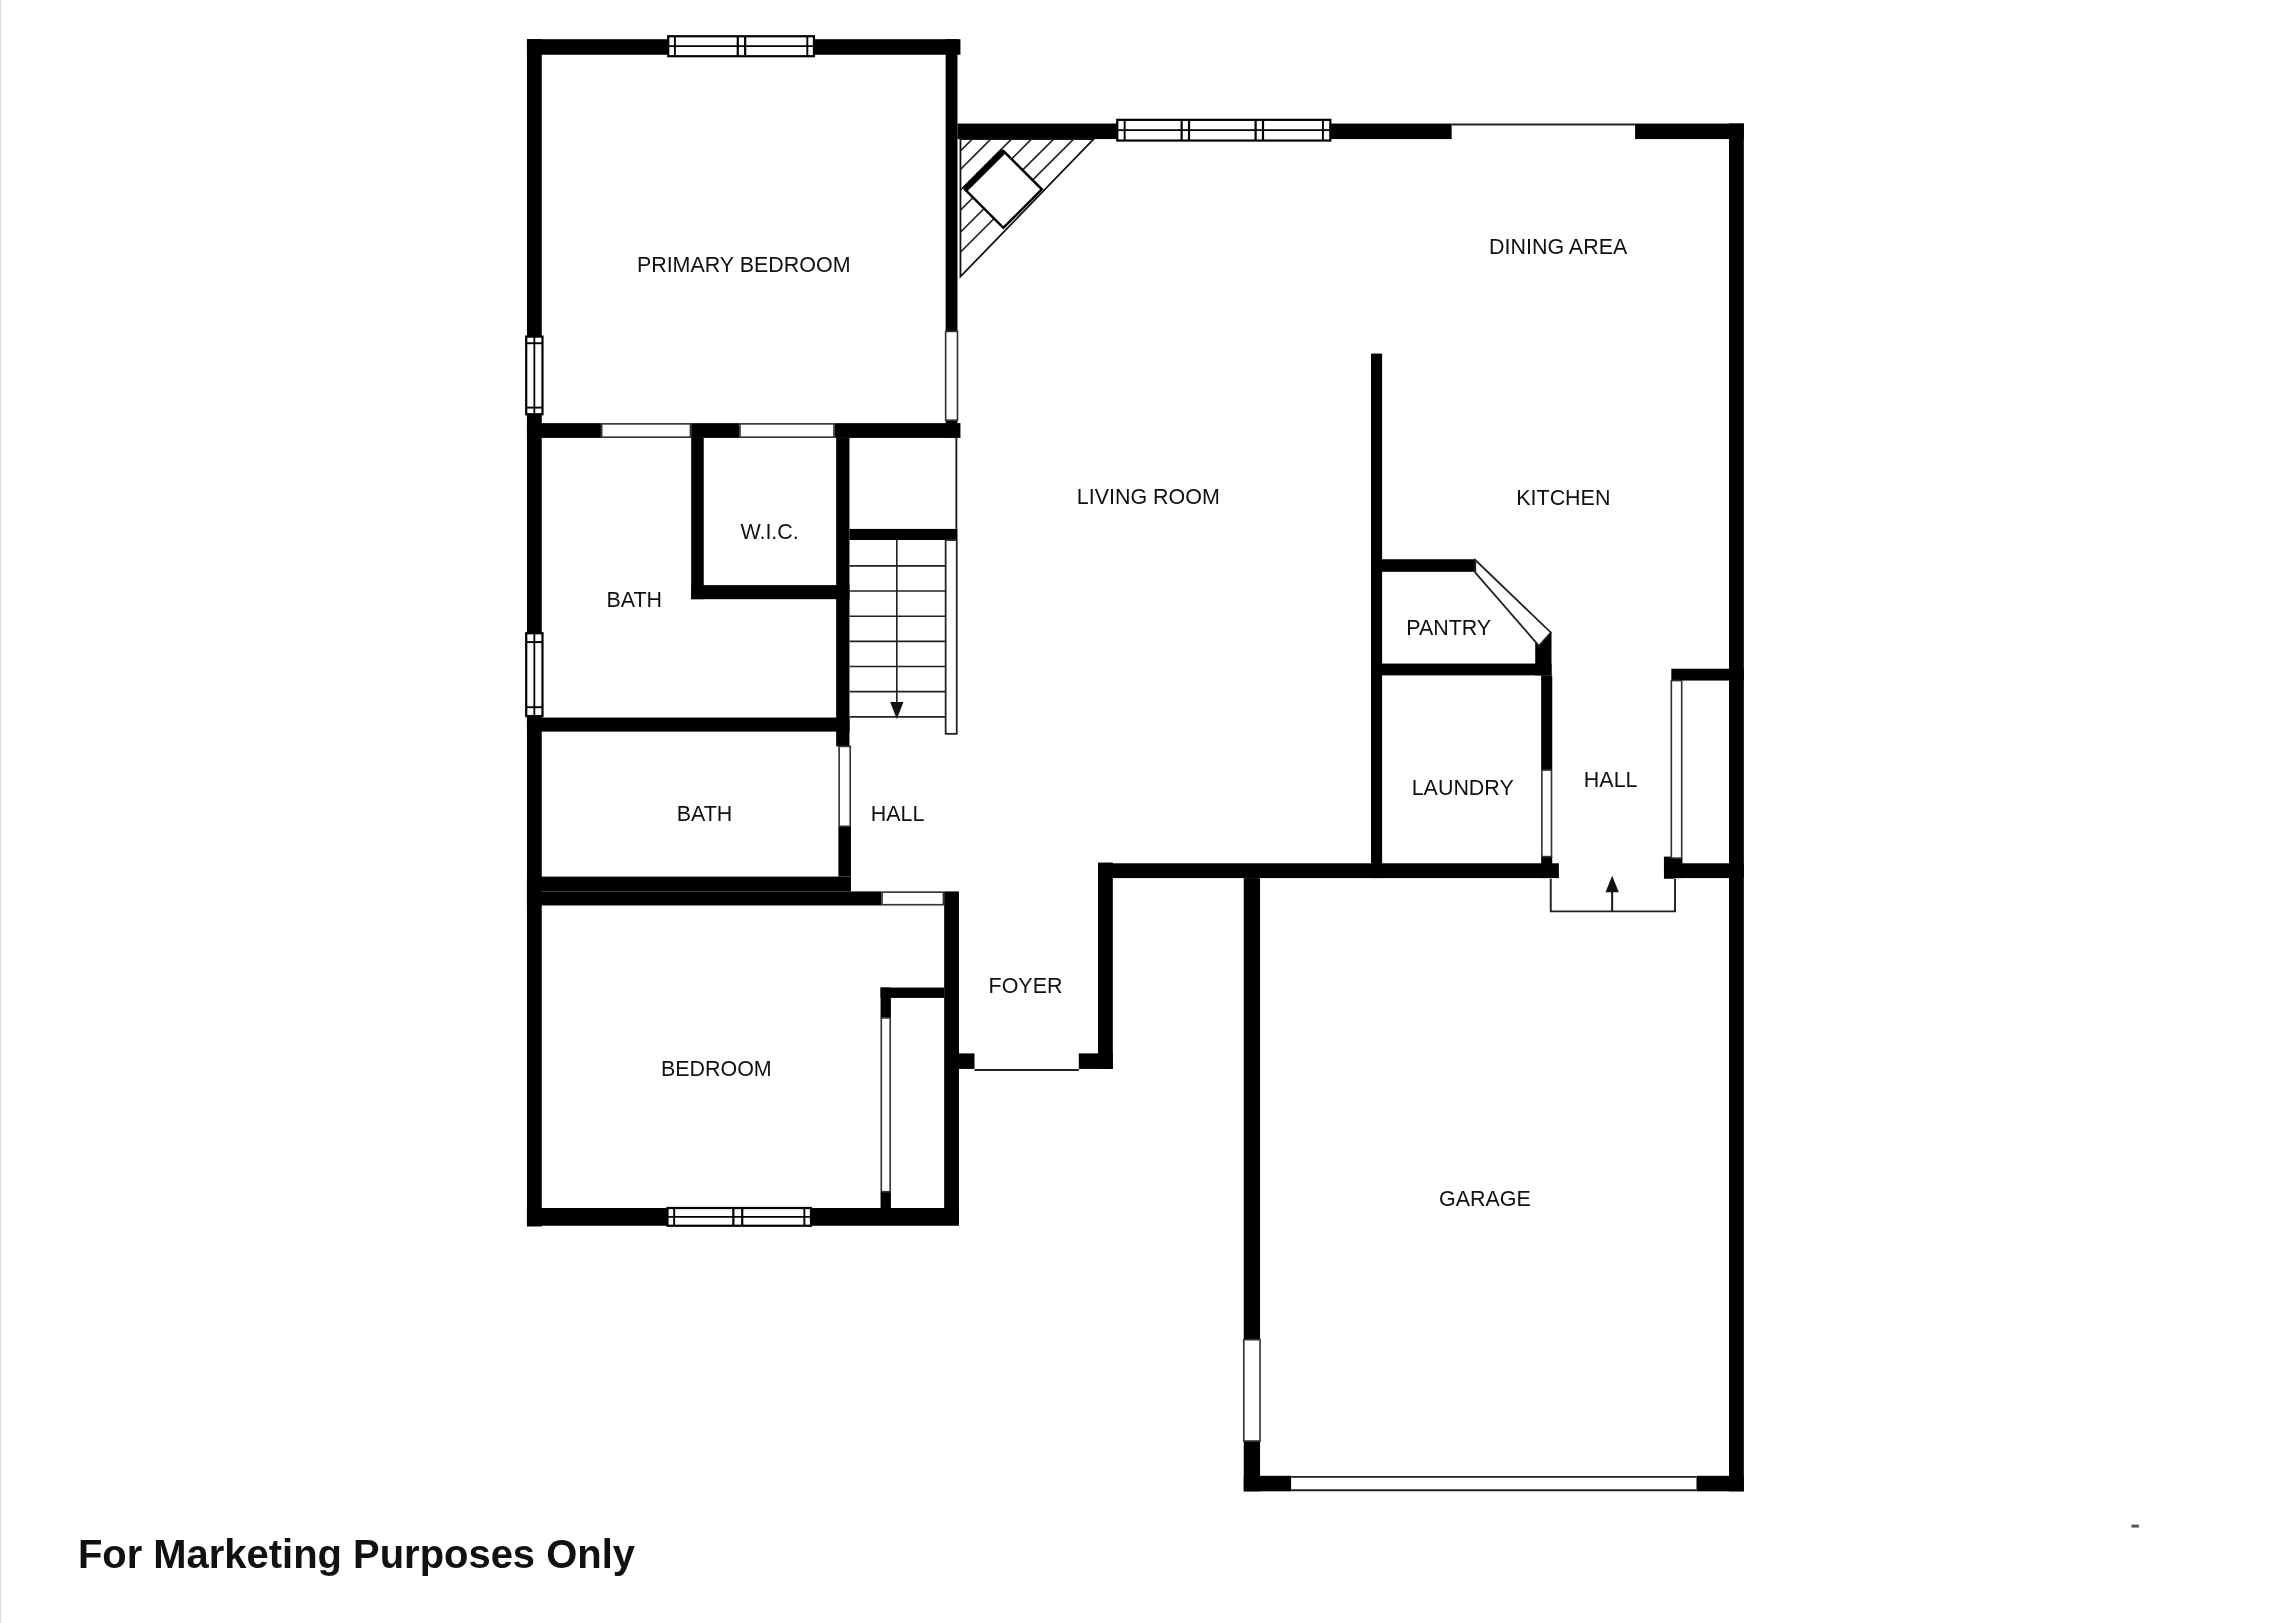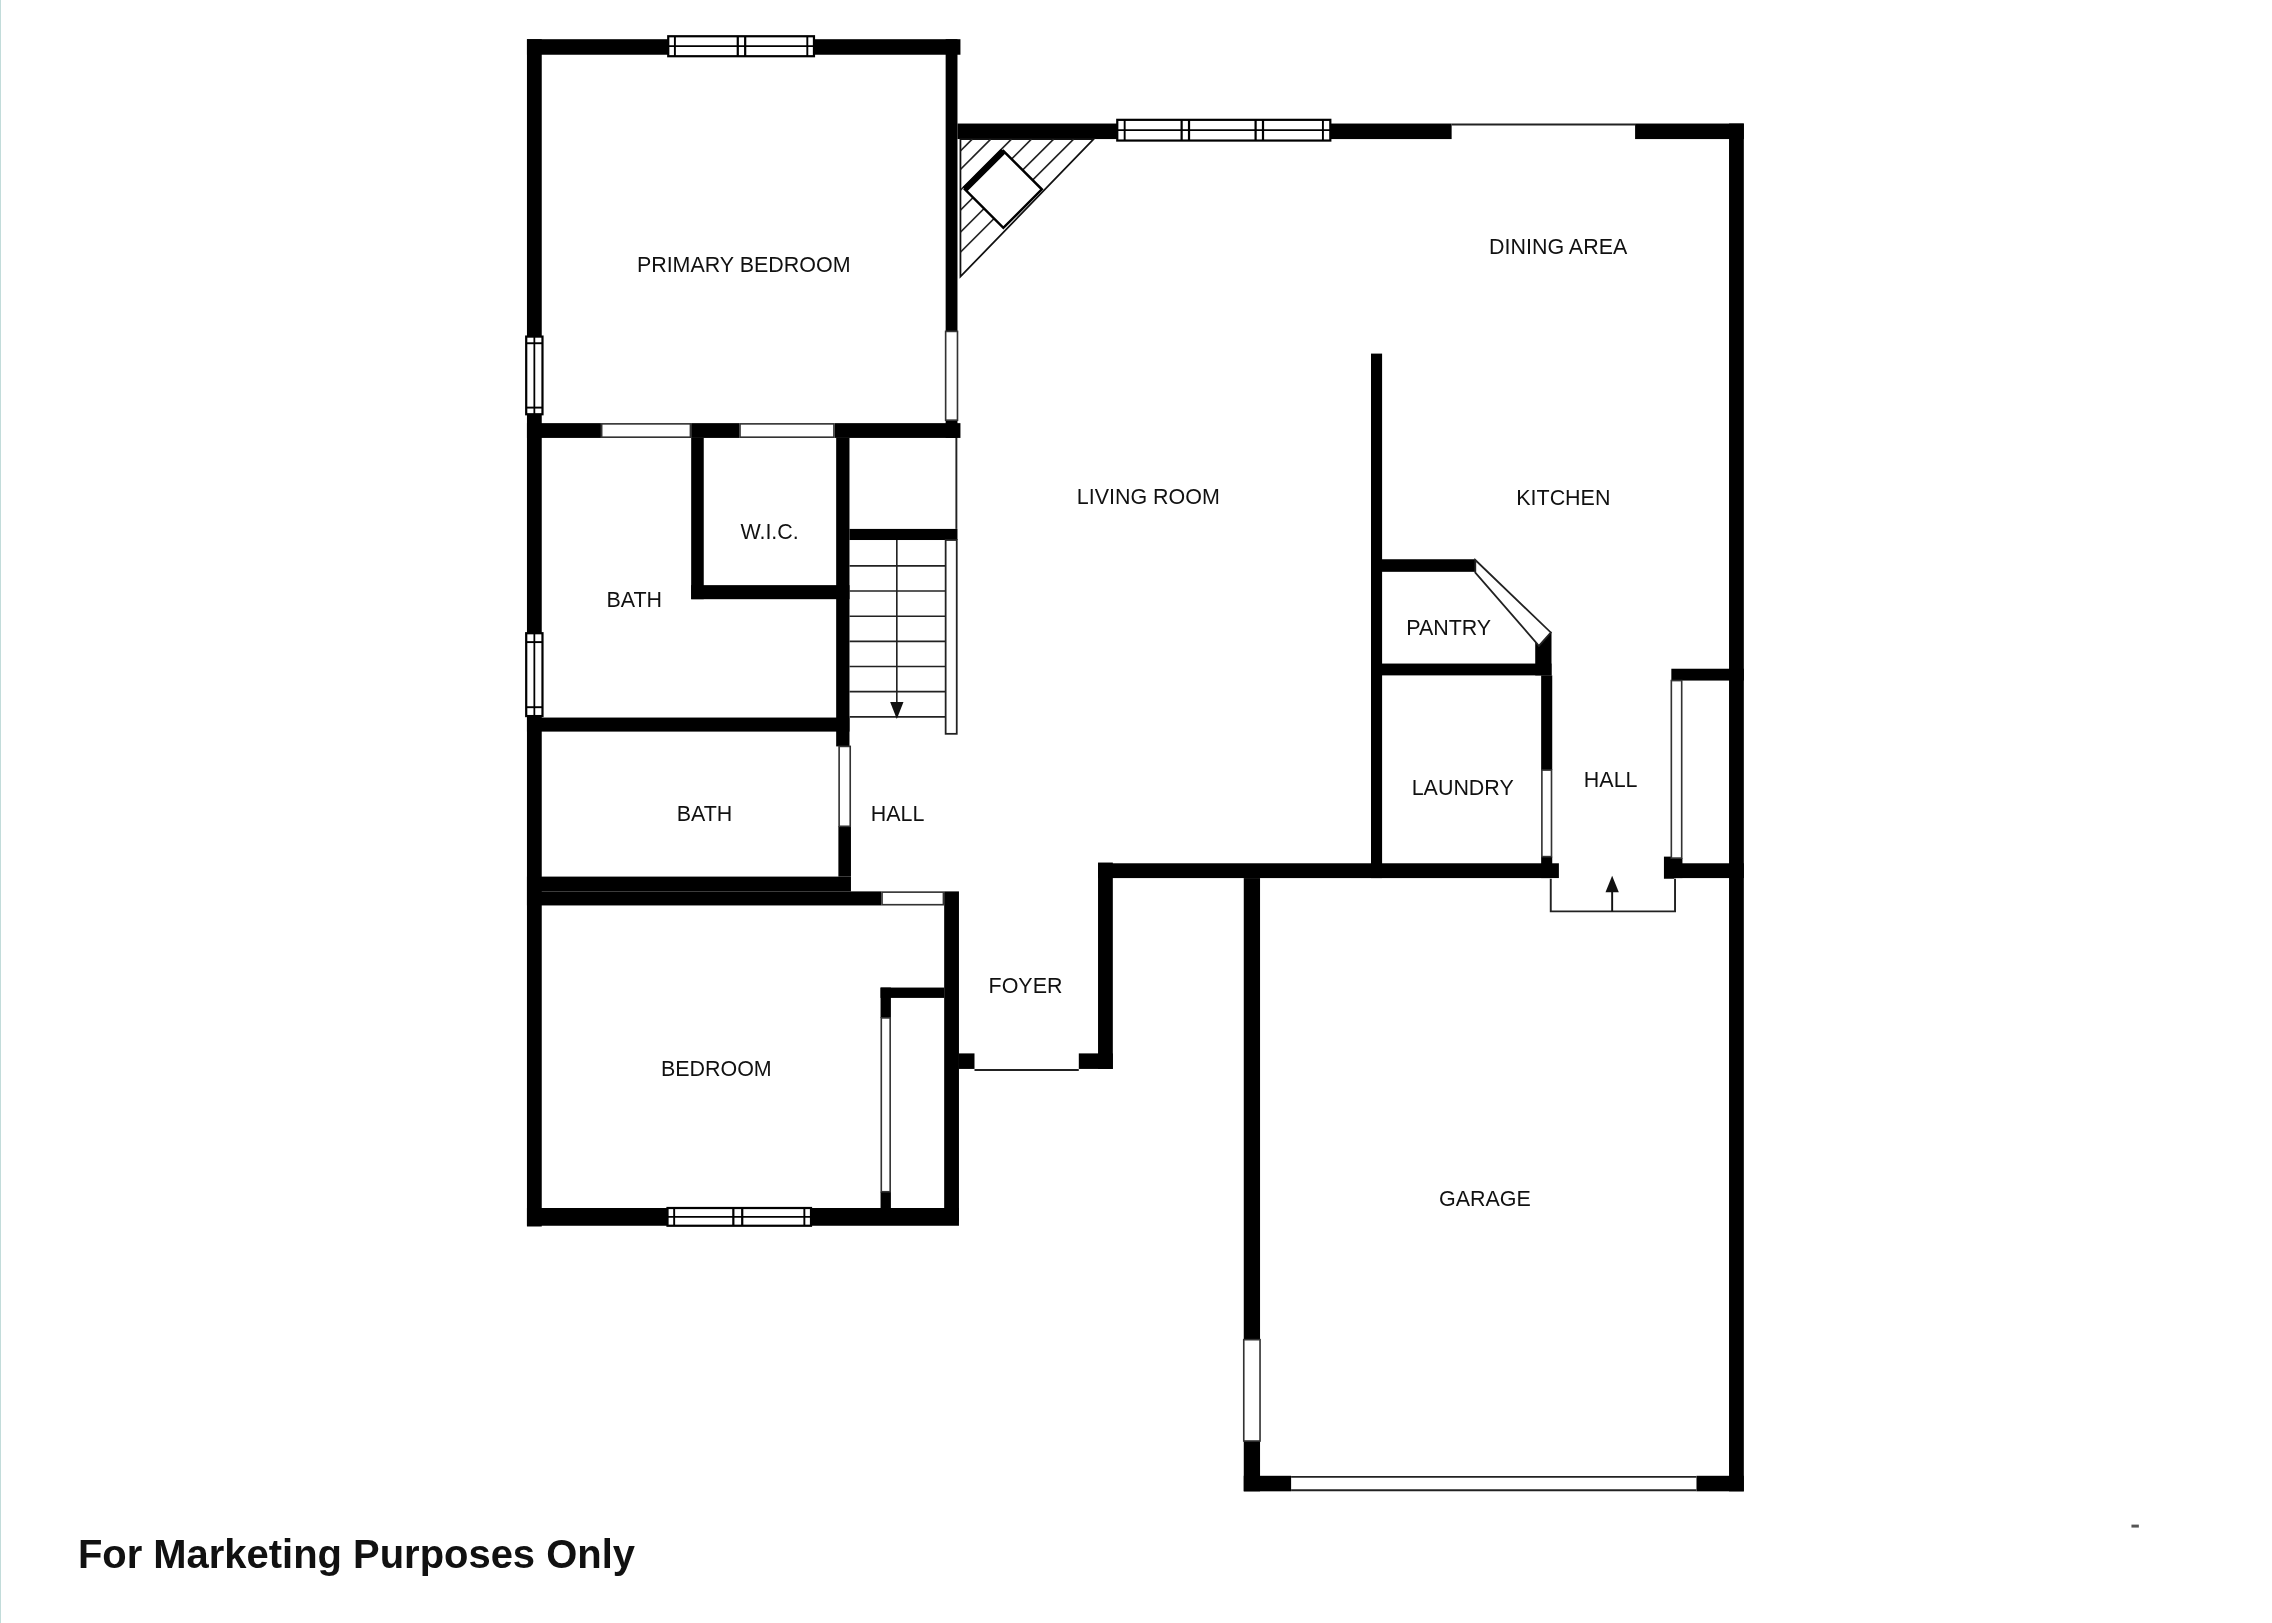--- a/index.html
+++ b/index.html
@@ -1,17 +1,17 @@
 <!DOCTYPE html>
 <html style="font-size:12px"><head>
 <meta charset="utf-8">
 <title>Floorplan</title>
 <style>
 html,body{margin:0;padding:0;background:#fff;}
-#page{position:relative;width:2273px;height:1623px;background:#0f766e;overflow:hidden;}
+#page{position:relative;width:2273px;height:1623px;background:#8b5cf6;overflow:hidden;}
 text{font-family:"Liberation Sans",sans-serif;fill:#111;}
 .lbl{font-size:29px;letter-spacing:0px;}
 </style>
 </head>
 <body>
 
 <div id="page">
 <svg width="2273" height="1623" viewBox="0 0 3072 2194">
 
 <rect x="0" y="0" width="3072" height="2194" fill="#ffffff"></rect>

